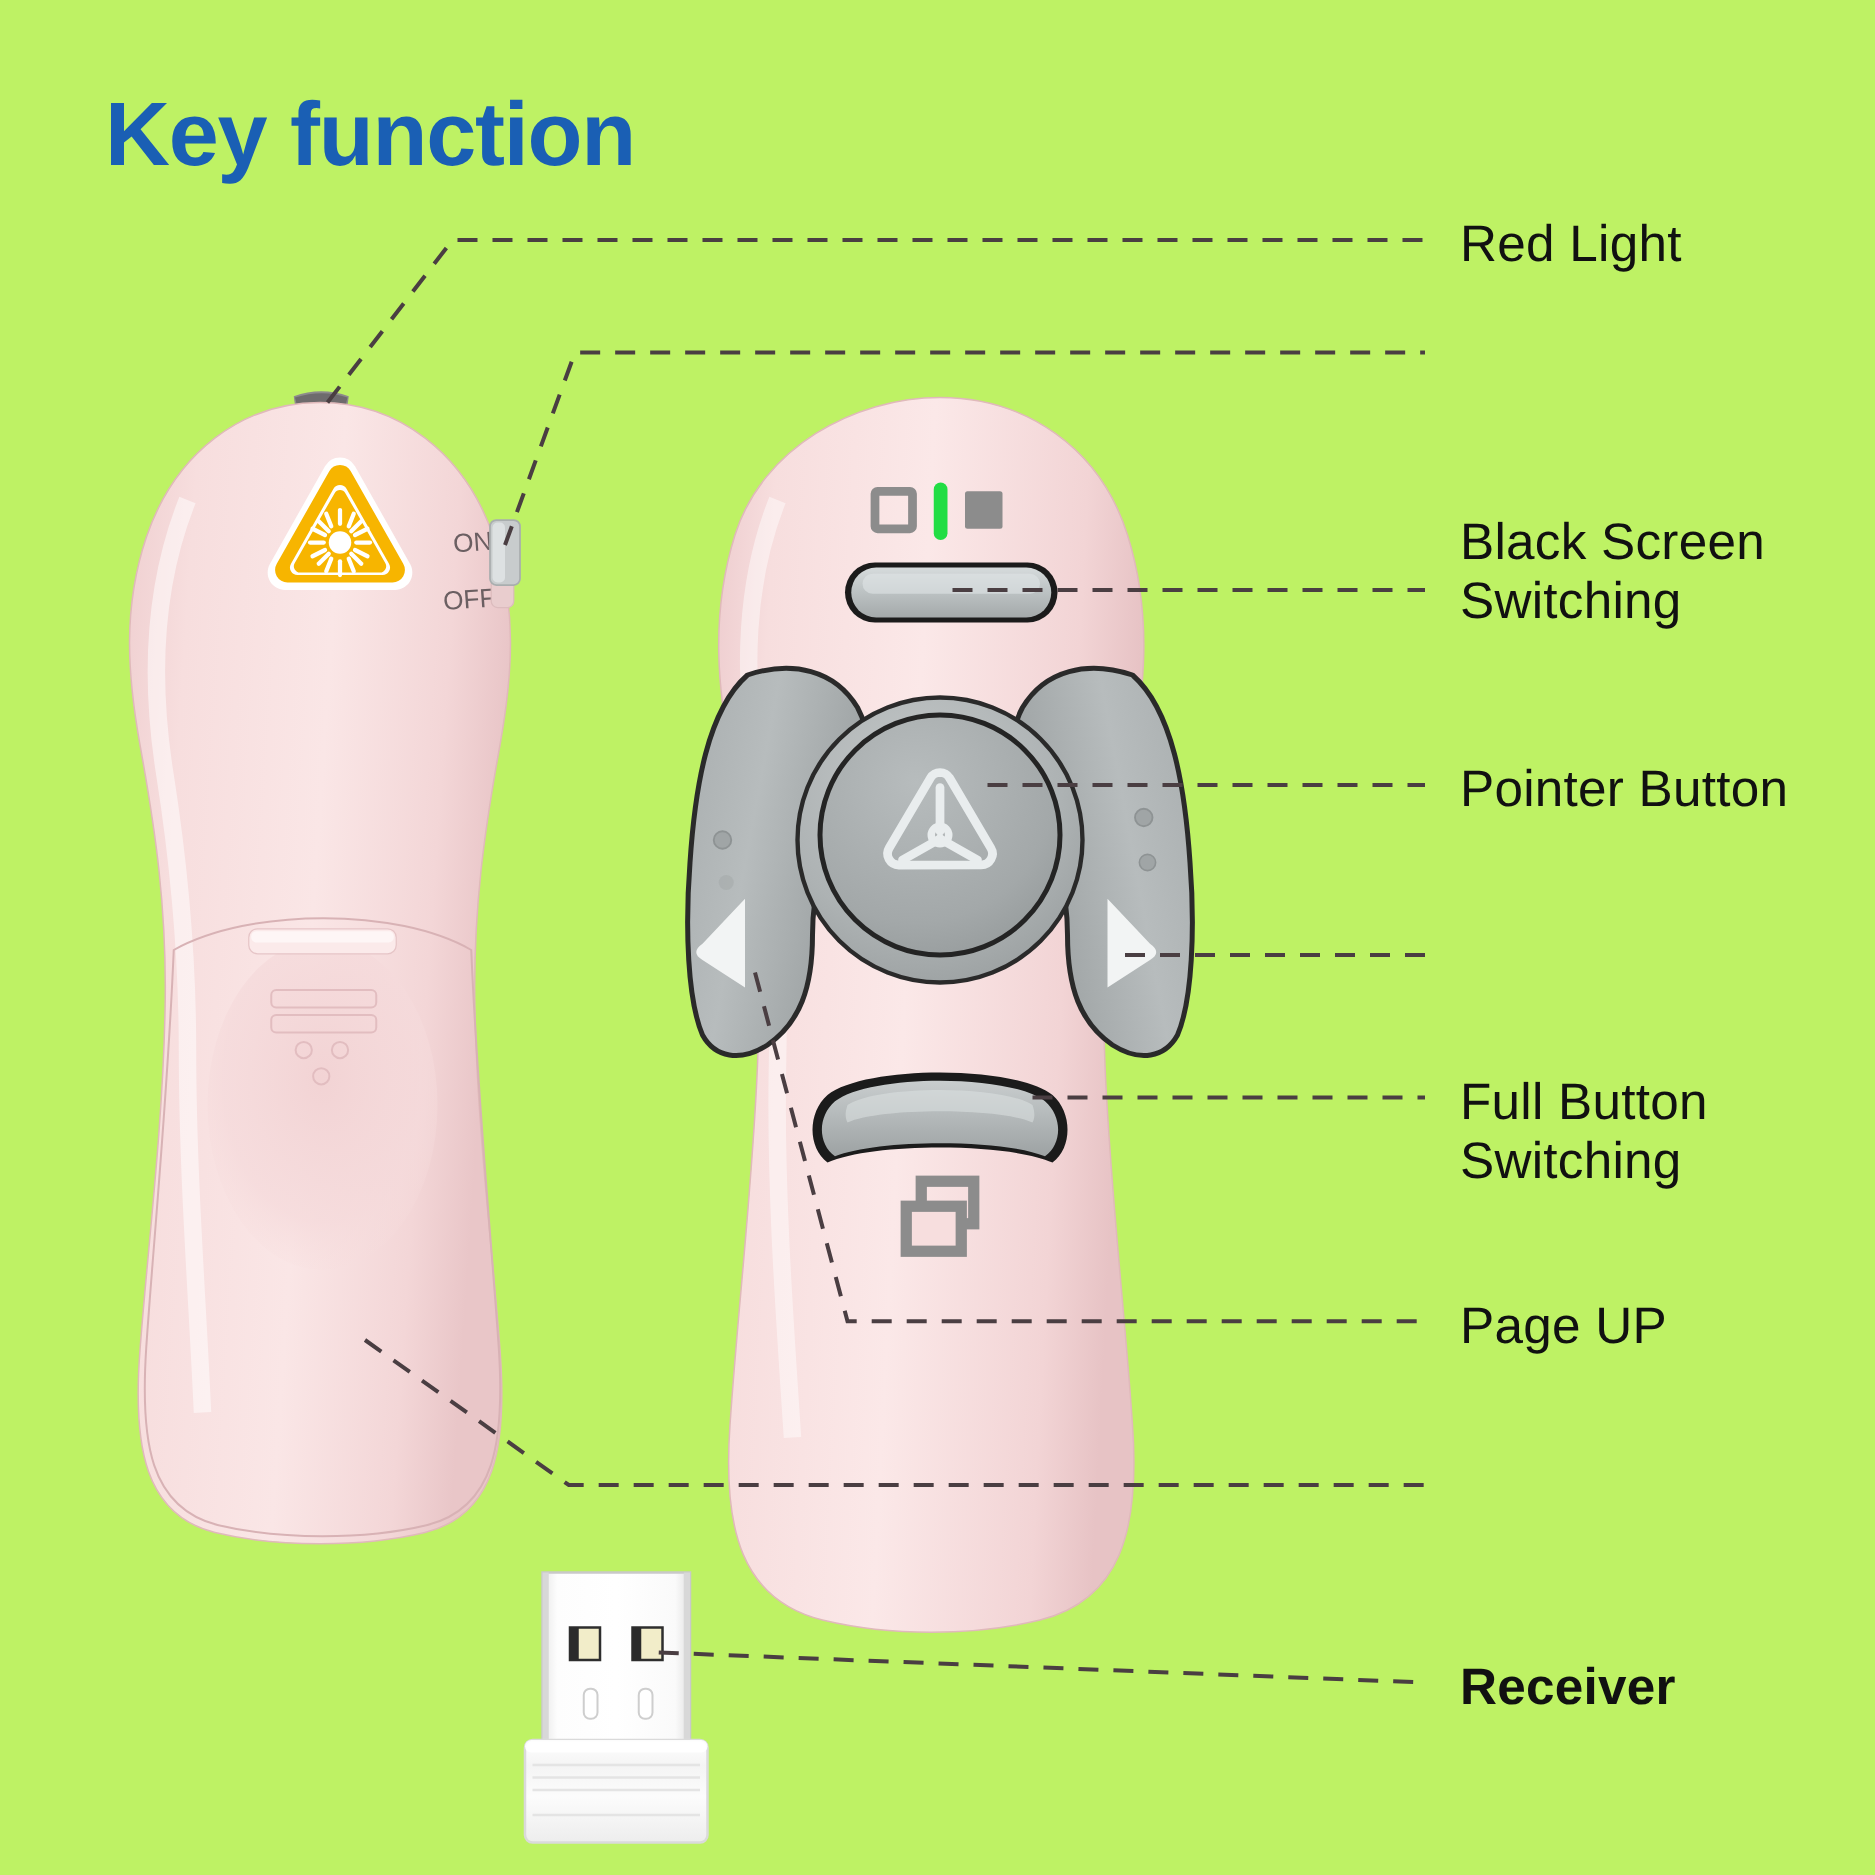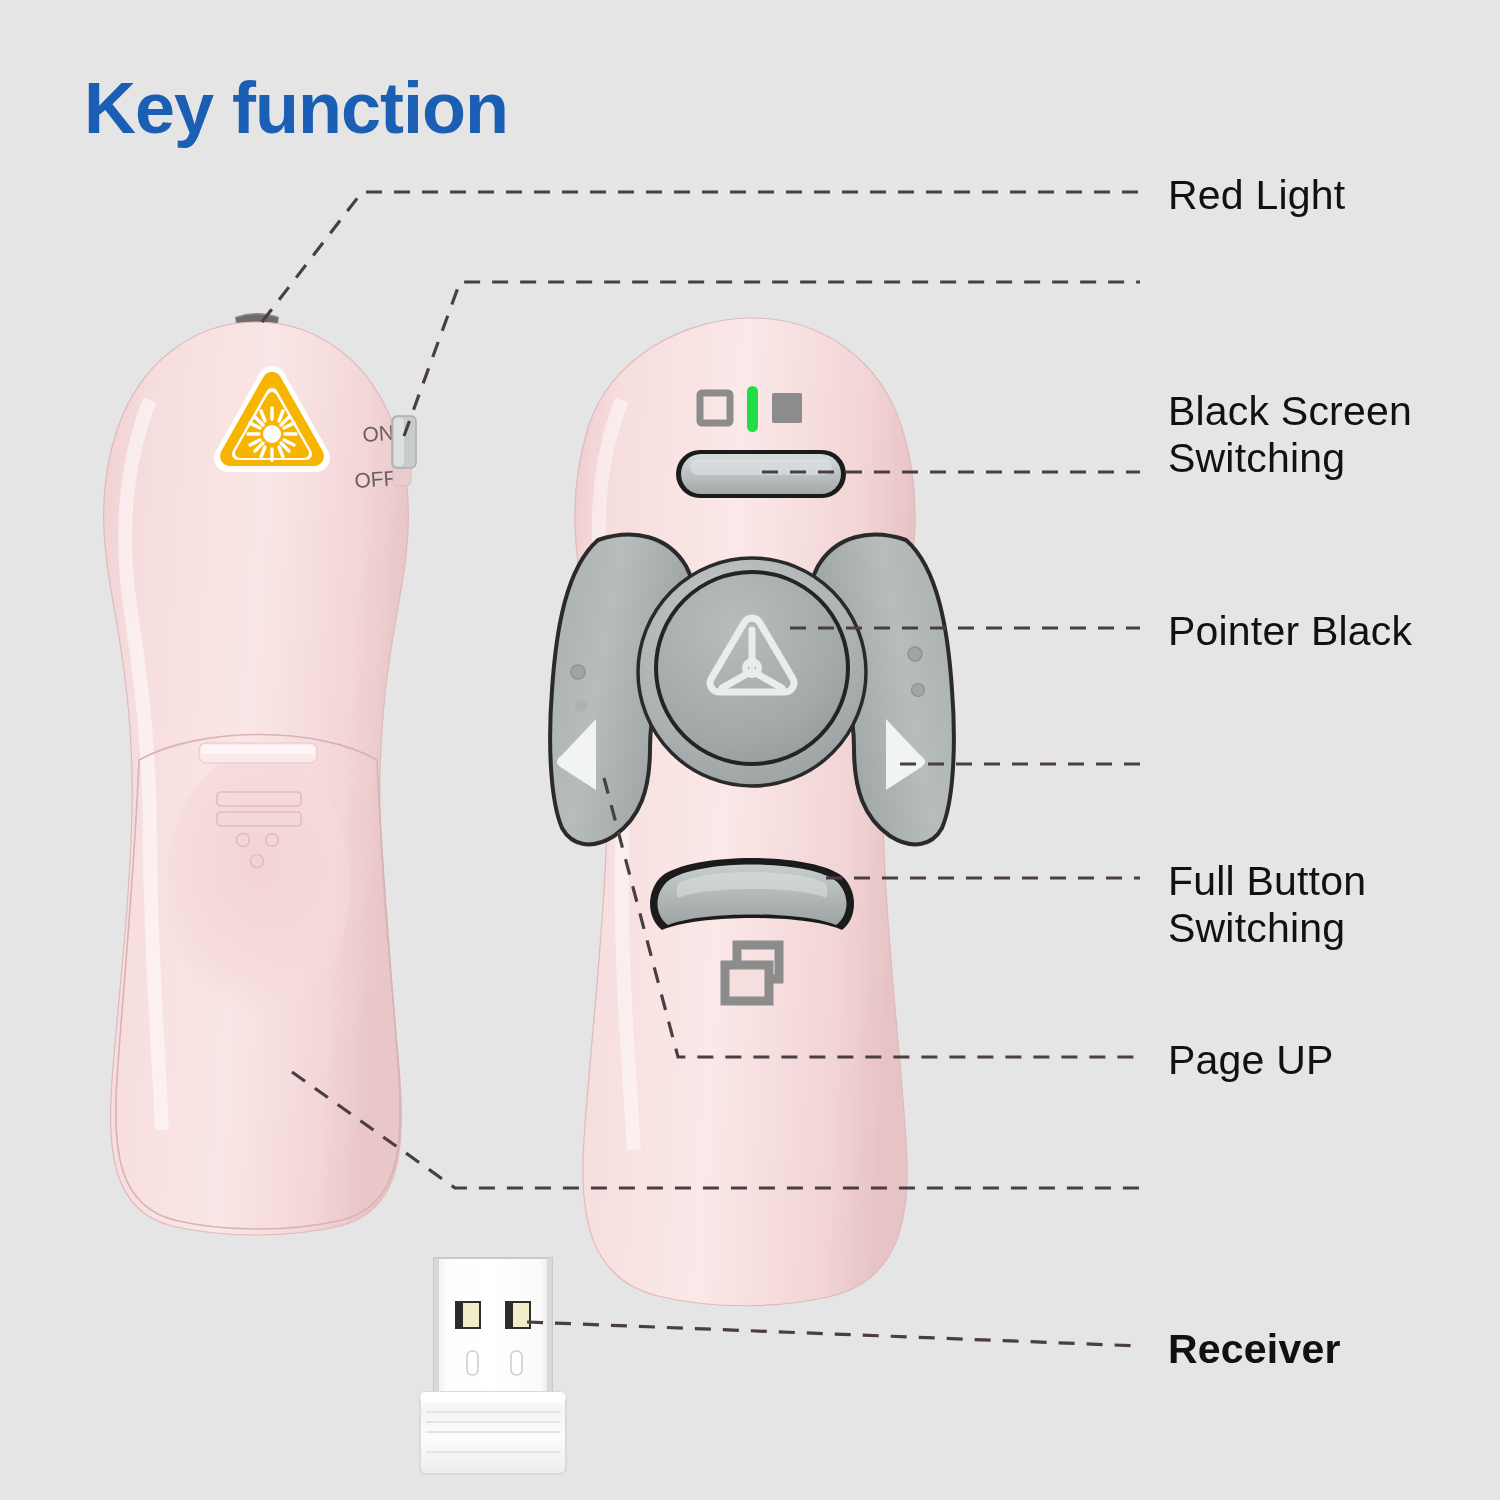--- a/index.html
+++ b/index.html
@@ -1,21 +1,21 @@
 <!DOCTYPE html>
 <html><head>
 <meta charset="utf-8">
 <style>
   html,body{margin:0;padding:0;background:#ffffff;}
   body{
     width:1500px;height:1500px;overflow:hidden;position:relative;
     font-family:"Liberation Sans","DejaVu Sans",sans-serif;
     -webkit-font-smoothing:antialiased;
   }
-  #stage{position:absolute;left:0;top:0;width:1500px;height:1500px;background:#e5e5e5;}
+  #stage{position:absolute;left:0;top:0;width:1500px;height:1500px;background:#bef264;}
 
   
   .title{
     position:absolute;left:84px;top:72px;
     font-size:72px;font-weight:bold;color:#1A5FB4;
     letter-spacing:-1px;line-height:1;white-space:nowrap;
   }
 
   
   .label{
@@ -322,24 +322,24 @@
       <polyline points="826,878 1140,878"></polyline>
       <polyline points="604,778 678,1057 1140,1057"></polyline>
       <polyline points="292,1072 455,1188 1140,1188"></polyline>
       <polyline points="527,1322 1140,1346"></polyline>
     </g>
   </svg>
 
   <div class="label" style="left:1168px;top:172px;">Red Light</div>
 
 
-  <div class="label" style="left:1168px;top:388px;">Black Screen
+  <div class="label" style="left:1168px;top:410px;">Black Screen
 Switching</div>
 
-  <div class="label" style="left:1168px;top:608px;">Pointer Black</div>
+  <div class="label" style="left:1168px;top:608px;">Pointer Button</div>
 
 
   <div class="label" style="left:1168px;top:858px;">Full Button
 Switching</div>
 
   <div class="label" style="left:1168px;top:1037px;text-align:right;">Page UP</div>
 
 
   <div class="label" style="left:1168px;top:1326px;font-weight:bold;">Receiver</div>
 

